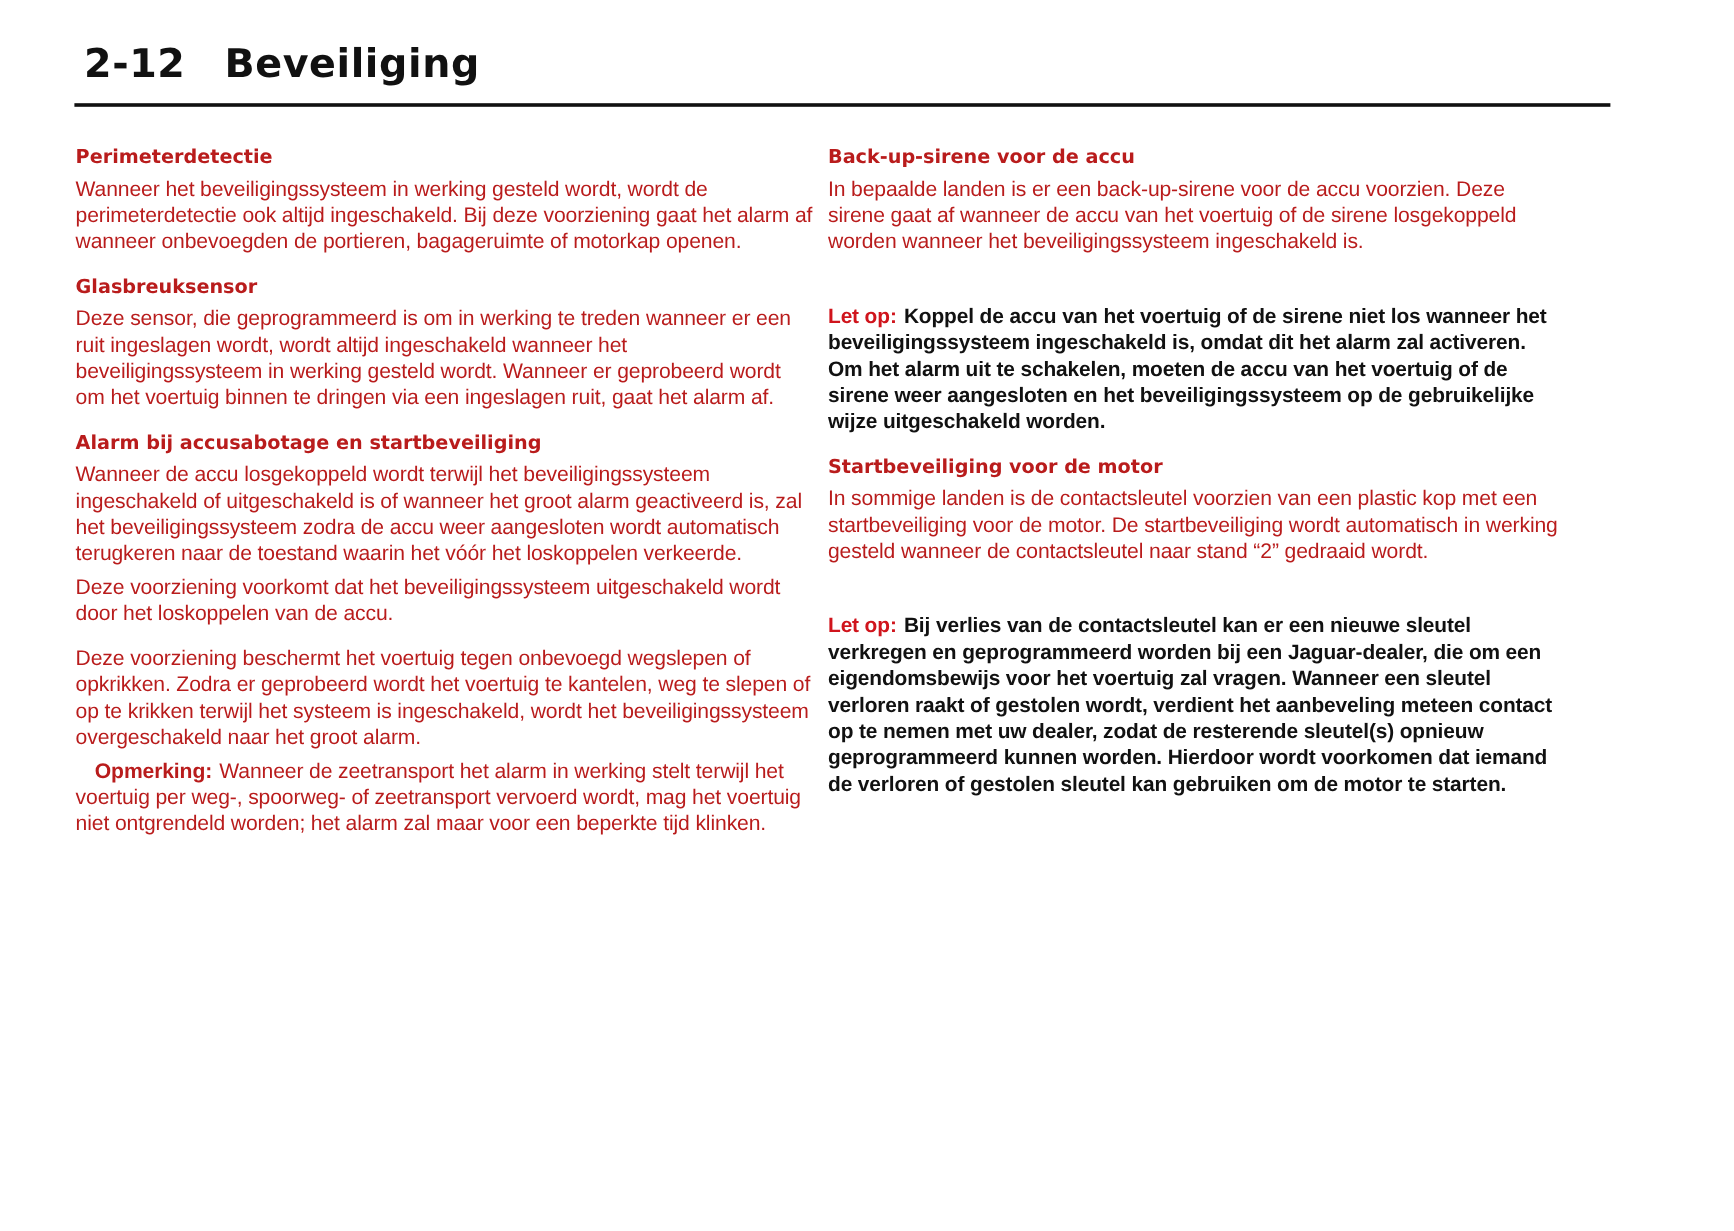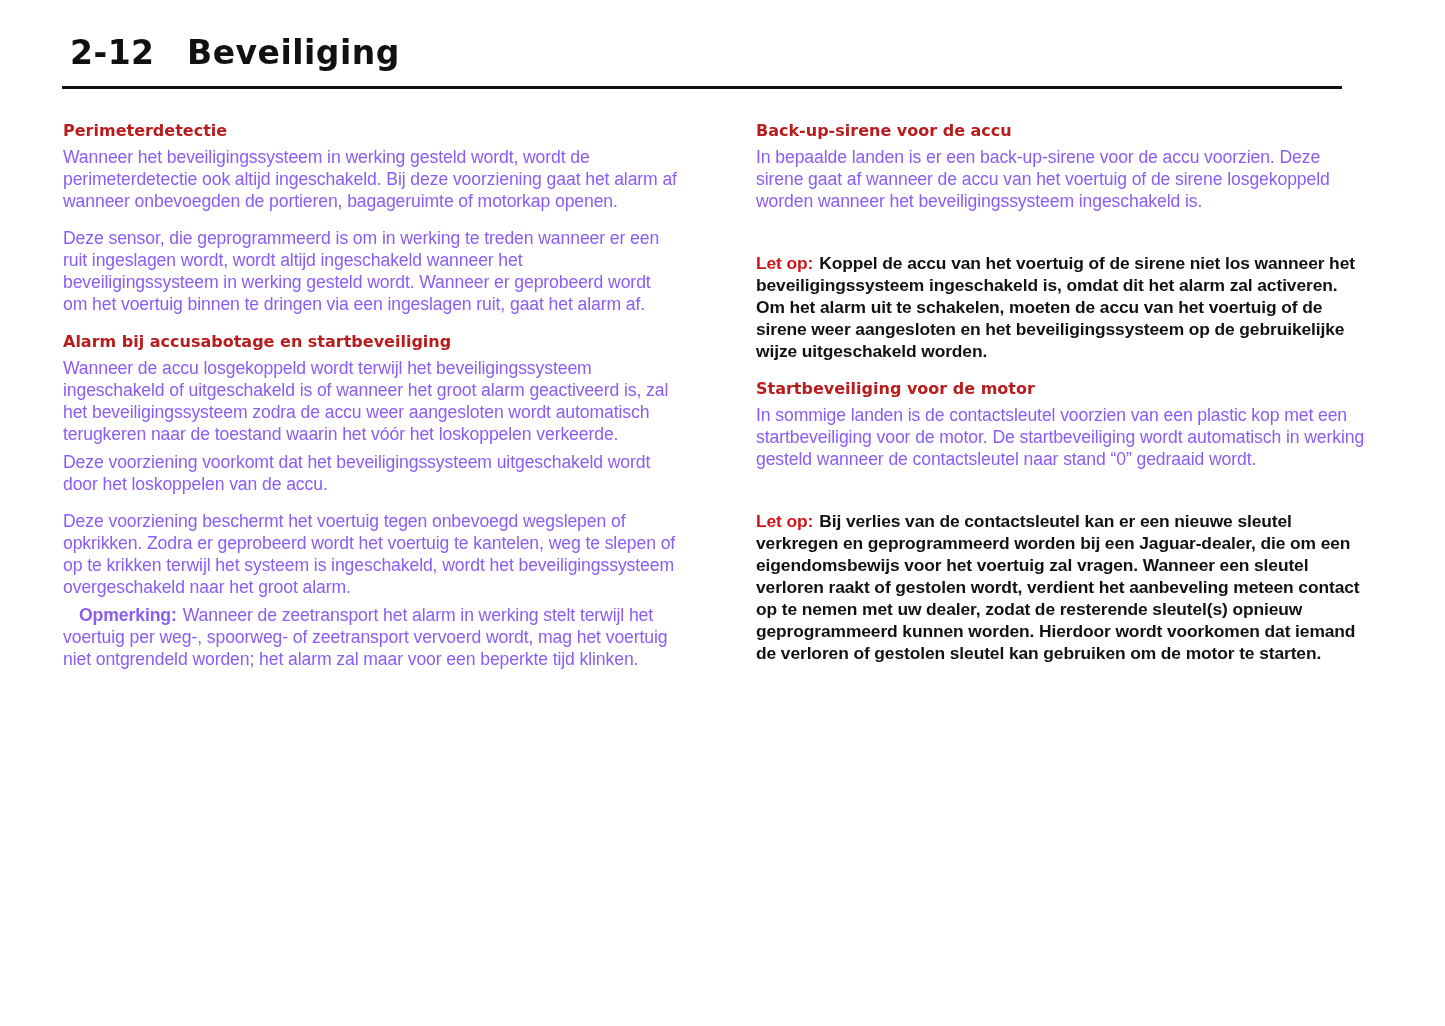--- a/index.html
+++ b/index.html
@@ -17,28 +17,28 @@
     color: #111; letter-spacing: 0.5px; white-space: nowrap;
   }
   .page-title .num { display: inline-block; width: 117px; }
   .rule {
     position: absolute; left: 62px; top: 86px; width: 1280px; height: 3px; background: #111;
   }
   .col {
     position: absolute; top: 119px; width: 615px;
   }
   .col.left { left: 63px; }
-  .col.right { left: 756px; width: 615px; }
+  .col.right { left: 690px; width: 615px; }
   .section { margin-bottom: 15px; }
   .section h2 {
     font-family: "DejaVu Sans", sans-serif;
     font-weight: bold; font-size: 16px; line-height: 24px; margin: 0 0 3px 0; color: #b91c1c;
   }
   .section p {
-    margin: 0 0 6px 0; font-size: 17.6px; line-height: 22px; color: #8b5cf6;
+    margin: 0 0 6px 0; font-size: 17.6px; line-height: 22px; color: #b91c1c;
     letter-spacing: -0.1px;
   }
   .section p.warn {
     font-weight: bold; font-size: 17.4px; color: #111; margin-top: 40px;
   }
   .label-red { color: #d0141c; font-weight: bold; margin-right: 6px; }
   .label-bold { font-weight: bold; margin-right: 6px; margin-left: 16px; }
 </style>
 </head>
 <body>
@@ -49,20 +49,21 @@
   </div>
 </div>
 <div class="rule"></div>
 
 <div class="col left">
   <div class="section">
     <h2>Perimeterdetectie</h2>
     <p>Wanneer het beveiligingssysteem in werking gesteld wordt, wordt de perimeterdetectie ook altijd ingeschakeld. Bij deze voorziening gaat het alarm af wanneer onbevoegden de portieren, bagageruimte of motorkap openen.</p>
   </div>
   <div class="section">
+    <h2>Glasbreuksensor</h2>
     <p>Deze sensor, die geprogrammeerd is om in werking te treden wanneer er een ruit ingeslagen wordt, wordt altijd ingeschakeld wanneer het beveiligingssysteem in werking gesteld wordt. Wanneer er geprobeerd wordt om het voertuig binnen te dringen via een ingeslagen ruit, gaat het alarm af.</p>
   </div>
   <div class="section">
     <h2>Alarm bij accusabotage en startbeveiliging</h2>
     <p>Wanneer de accu losgekoppeld wordt terwijl het beveiligingssysteem ingeschakeld of uitgeschakeld is of wanneer het groot alarm geactiveerd is, zal het beveiligingssysteem zodra de accu weer aangesloten wordt automatisch terugkeren naar de toestand waarin het vóór het loskoppelen verkeerde.</p>
     <p>Deze voorziening voorkomt dat het beveiligingssysteem uitgeschakeld wordt door het loskoppelen van de accu.</p>
   </div>
   <div class="section">
     <p>Deze voorziening beschermt het voertuig tegen onbevoegd wegslepen of opkrikken. Zodra er geprobeerd wordt het voertuig te kantelen, weg te slepen of op te krikken terwijl het systeem is ingeschakeld, wordt het beveiligingssysteem overgeschakeld naar het groot alarm.</p>
     <p>
@@ -74,18 +75,18 @@
 <div class="col right">
   <div class="section">
     <h2>Back-up-sirene voor de accu</h2>
     <p>In bepaalde landen is er een back-up-sirene voor de accu voorzien. Deze sirene gaat af wanneer de accu van het voertuig of de sirene losgekoppeld worden wanneer het beveiligingssysteem ingeschakeld is.</p>
     <p class="warn">
       <span class="label-red">Let op:</span><span>Koppel de accu van het voertuig of de sirene niet los wanneer het beveiligingssysteem ingeschakeld is, omdat dit het alarm zal activeren. Om het alarm uit te schakelen, moeten de accu van het voertuig of de sirene weer aangesloten en het beveiligingssysteem op de gebruikelijke wijze uitgeschakeld worden.</span>
     </p>
   </div>
   <div class="section">
     <h2>Startbeveiliging voor de motor</h2>
-    <p>In sommige landen is de contactsleutel voorzien van een plastic kop met een startbeveiliging voor de motor. De startbeveiliging wordt automatisch in werking gesteld wanneer de contactsleutel naar stand “0” gedraaid wordt.</p>
+    <p>In sommige landen is de contactsleutel voorzien van een plastic kop met een startbeveiliging voor de motor. De startbeveiliging wordt automatisch in werking gesteld wanneer de contactsleutel naar stand “2” gedraaid wordt.</p>
     <p class="warn">
       <span class="label-red">Let op:</span><span>Bij verlies van de contactsleutel kan er een nieuwe sleutel verkregen en geprogrammeerd worden bij een Jaguar-dealer, die om een eigendomsbewijs voor het voertuig zal vragen. Wanneer een sleutel verloren raakt of gestolen wordt, verdient het aanbeveling meteen contact op te nemen met uw dealer, zodat de resterende sleutel(s) opnieuw geprogrammeerd kunnen worden. Hierdoor wordt voorkomen dat iemand de verloren of gestolen sleutel kan gebruiken om de motor te starten.</span>
     </p>
   </div>
 </div>
 
 </body></html>

